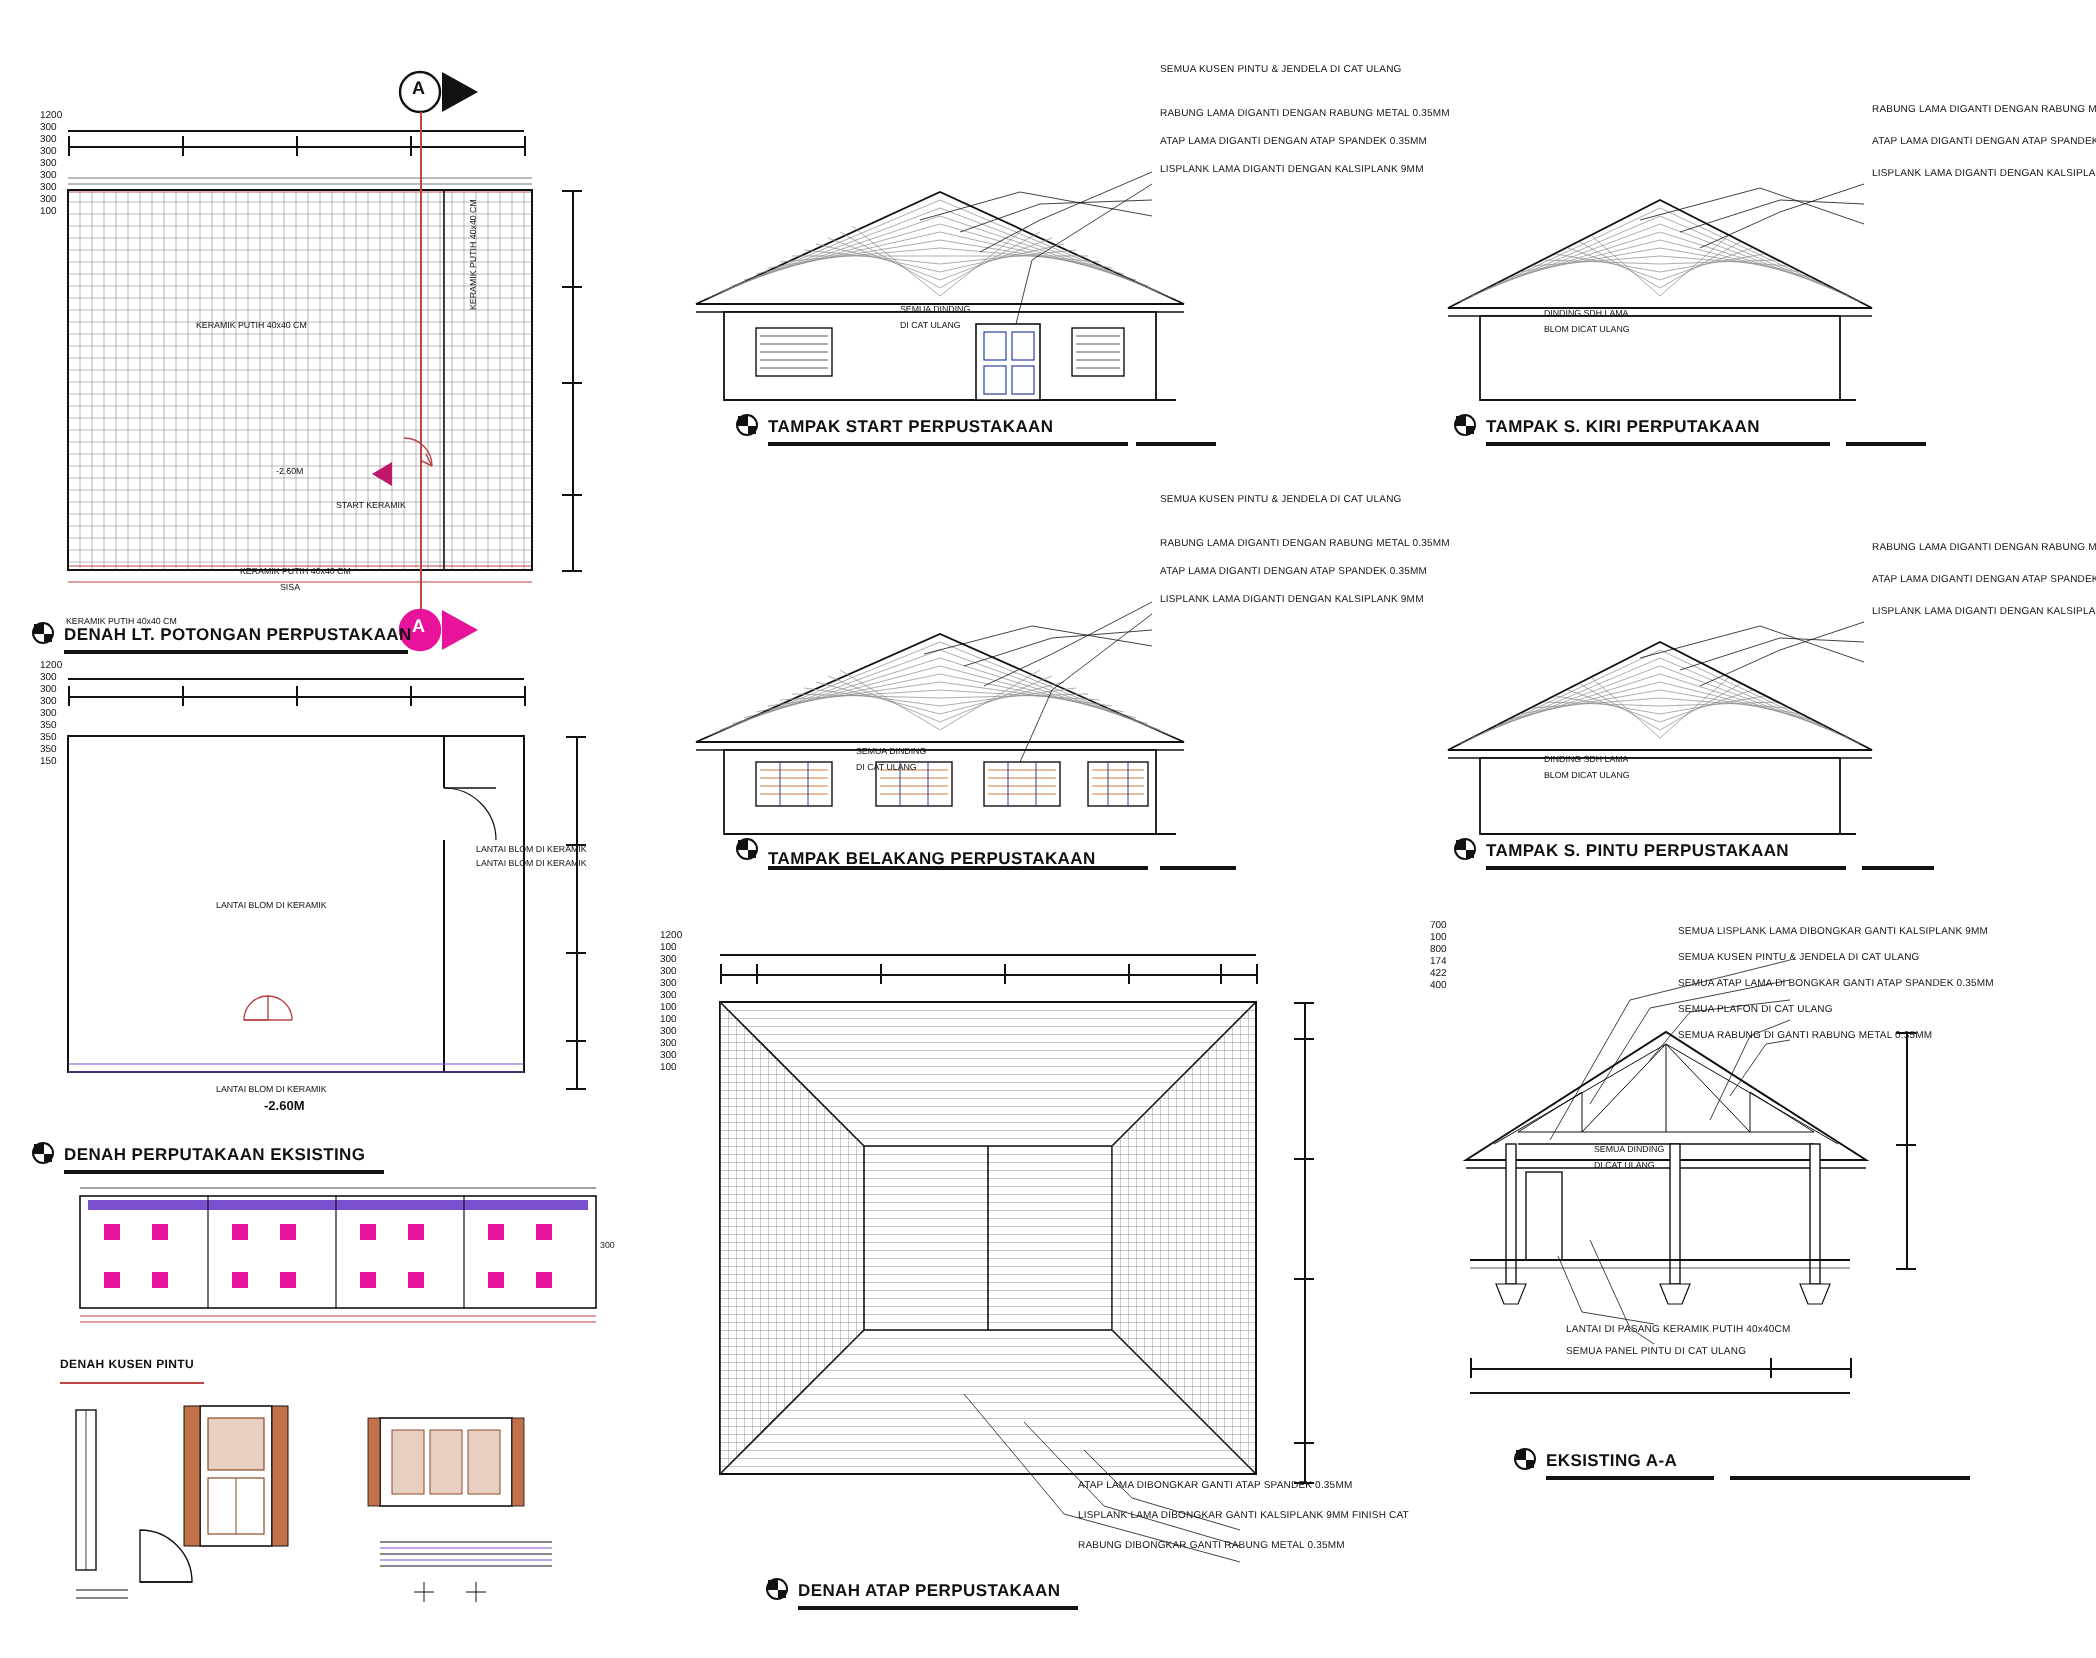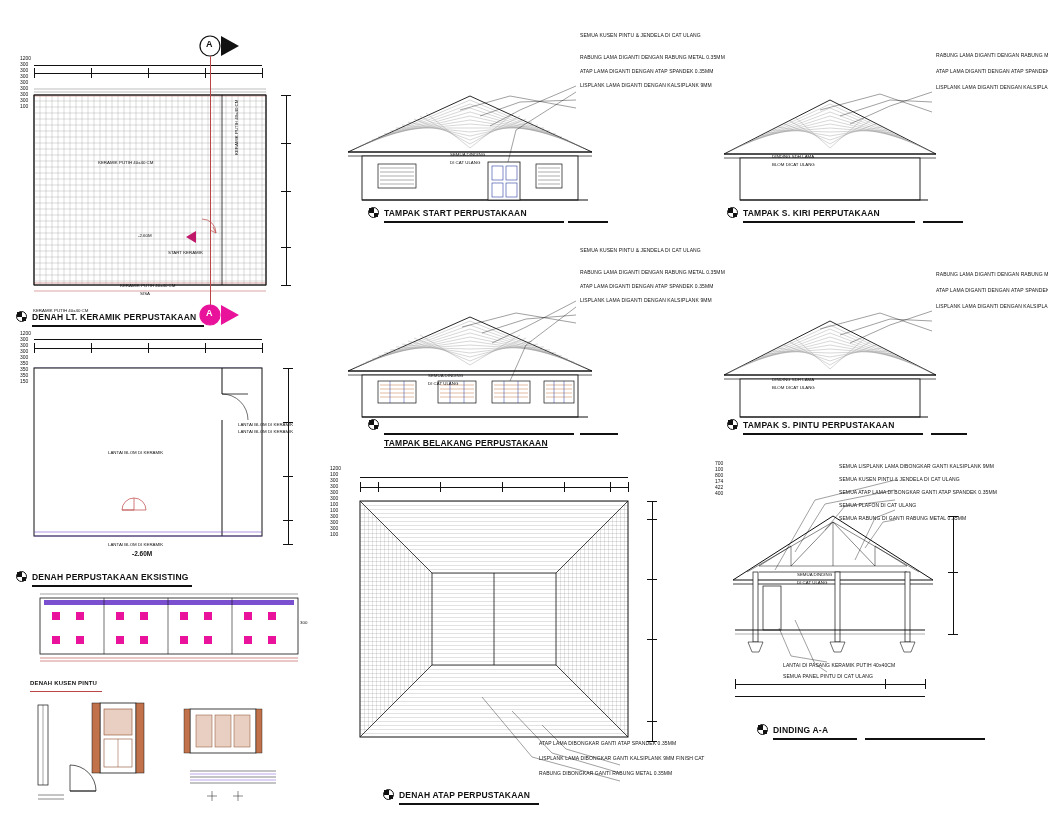--- a/index.html
+++ b/index.html
@@ -169,21 +169,21 @@
 <div class="cad" style="left:195px;top:303px;">
   <svg width="48" height="24" style="left:0;top:0;">
     <circle cx="15" cy="12" r="10" fill="#e8129b" stroke="#e8129b" stroke-width="1.2"></circle>
     <polygon points="26,2 44,12 26,22" fill="#e8129b"></polygon>
   </svg>
   <div style="position:absolute;left:11px;top:5px;font-size:9px;font-weight:bold;color:#fff;">A</div>
 </div>
 
 <div class="cad" style="left:16px;top:310px;">
   <div class="marker" style="left:0;top:1px;"></div>
-  <div class="ttl" style="position:absolute;left:16px;top:2px;">DENAH LT. KERAMIK PERPUSTAKAAN</div>
+  <div class="ttl" style="position:absolute;left:16px;top:2px;">DENAH LT. POTONGAN PERPUSTAKAAN</div>
   <div class="titleline" style="left:16px;top:15px;width:172px;"></div>
 </div>
 
 <div class="cad" style="left:20px;top:330px;width:290px;height:230px;">
   <div class="line h" style="left:14px;top:18px;width:228px;"></div>
   <div class="line v" style="left:14px;top:13px;height:10px;"></div>
   <div class="line v" style="left:71px;top:13px;height:10px;"></div>
   <div class="line v" style="left:128px;top:13px;height:10px;"></div>
   <div class="line v" style="left:185px;top:13px;height:10px;"></div>
   <div class="line v" style="left:242px;top:13px;height:10px;"></div>
@@ -226,21 +226,21 @@
   <div class="line h" style="left:263px;top:190px;width:10px;"></div>
   <div class="line h" style="left:263px;top:214px;width:10px;"></div>
   <div class="dim" style="left:272px;top:60px;">350</div>
   <div class="dim" style="left:272px;top:114px;">350</div>
   <div class="dim" style="left:272px;top:165px;">350</div>
   <div class="dim" style="left:272px;top:200px;">150</div>
 </div>
 
 <div class="cad" style="left:16px;top:570px;">
   <div class="marker" style="left:0;top:1px;"></div>
-  <div class="ttl" style="position:absolute;left:16px;top:2px;">DENAH PERPUSTAKAAN EKSISTING</div>
+  <div class="ttl" style="position:absolute;left:16px;top:2px;">DENAH PERPUTAKAAN EKSISTING</div>
   <div class="titleline" style="left:16px;top:15px;width:160px;"></div>
 </div>
 
 <div class="cad" style="left:30px;top:592px;">
   <svg width="280" height="80" style="left:0;top:0;">
     <rect x="10" y="6" width="258" height="56" fill="#fff" stroke="#111" stroke-width="0.8"></rect>
     <g fill="#7a4fd0">
       <rect x="14" y="8" width="250" height="5"></rect>
     </g>
     <g stroke="#111" stroke-width="0.6">
@@ -538,21 +538,21 @@
   </svg>
   <div class="note" style="position:absolute;left:240px;top:-38px;">SEMUA KUSEN PINTU &amp; JENDELA DI CAT ULANG</div>
   <div class="note" style="position:absolute;left:240px;top:-16px;">RABUNG LAMA DIGANTI DENGAN RABUNG METAL 0.35MM</div>
   <div class="note" style="position:absolute;left:240px;top:-2px;">ATAP  LAMA DIGANTI DENGAN ATAP SPANDEK 0.35MM</div>
   <div class="note" style="position:absolute;left:240px;top:12px;">LISPLANK LAMA DIGANTI DENGAN KALSIPLANK 9MM</div>
   <div class="tiny" style="position:absolute;left:88px;top:88px;">SEMUA DINDING</div>
   <div class="tiny" style="position:absolute;left:88px;top:96px;">DI CAT ULANG</div>
 </div>
 <div class="cad" style="left:368px;top:418px;">
   <div class="marker" style="left:0;top:1px;"></div>
-  <div class="ttl" style="position:absolute;left:16px;top:20px;text-decoration:underline;">TAMPAK BELAKANG PERPUSTAKAAN</div>
+  <div class="ttl" style="position:absolute;left:16px;top:6px;text-decoration:underline;">TAMPAK BELAKANG PERPUSTAKAAN</div>
   <div class="titleline" style="left:16px;top:15px;width:190px;"></div>
   <div class="titleline" style="left:212px;top:15px;width:38px;"></div>
 </div>
 
 <div class="cad" style="left:700px;top:285px;">
   <svg width="250" height="145" style="left:0;top:0;">
     <polygon points="24,90 130,36 236,90" fill="#ffffff" stroke="#111" stroke-width="0.9"></polygon>
     <g stroke="#8a8a8a" stroke-width="0.35">
       <line x1="30" y1="87" x2="130" y2="40"></line>
         <line x1="36" y1="84" x2="130" y2="44"></line>
@@ -749,16 +749,16 @@
   <div class="line h" style="left:233px;top:56px;width:10px;"></div>
   <div class="line h" style="left:233px;top:112px;width:10px;"></div>
   <div class="line h" style="left:233px;top:174px;width:10px;"></div>
   <div class="dim" style="left:242px;top:78px;">174</div>
   <div class="dim" style="left:256px;top:104px;">422</div>
   <div class="dim" style="left:242px;top:140px;">400</div>
 </div>
 
 <div class="cad" style="left:757px;top:723px;">
   <div class="marker" style="left:0;top:1px;"></div>
-  <div class="ttl" style="position:absolute;left:16px;top:2px;">DINDING A-A</div>
+  <div class="ttl" style="position:absolute;left:16px;top:2px;">EKSISTING A-A</div>
   <div class="titleline" style="left:16px;top:15px;width:84px;"></div>
   <div class="titleline" style="left:108px;top:15px;width:120px;"></div>
 </div>
 
 </body></html>

